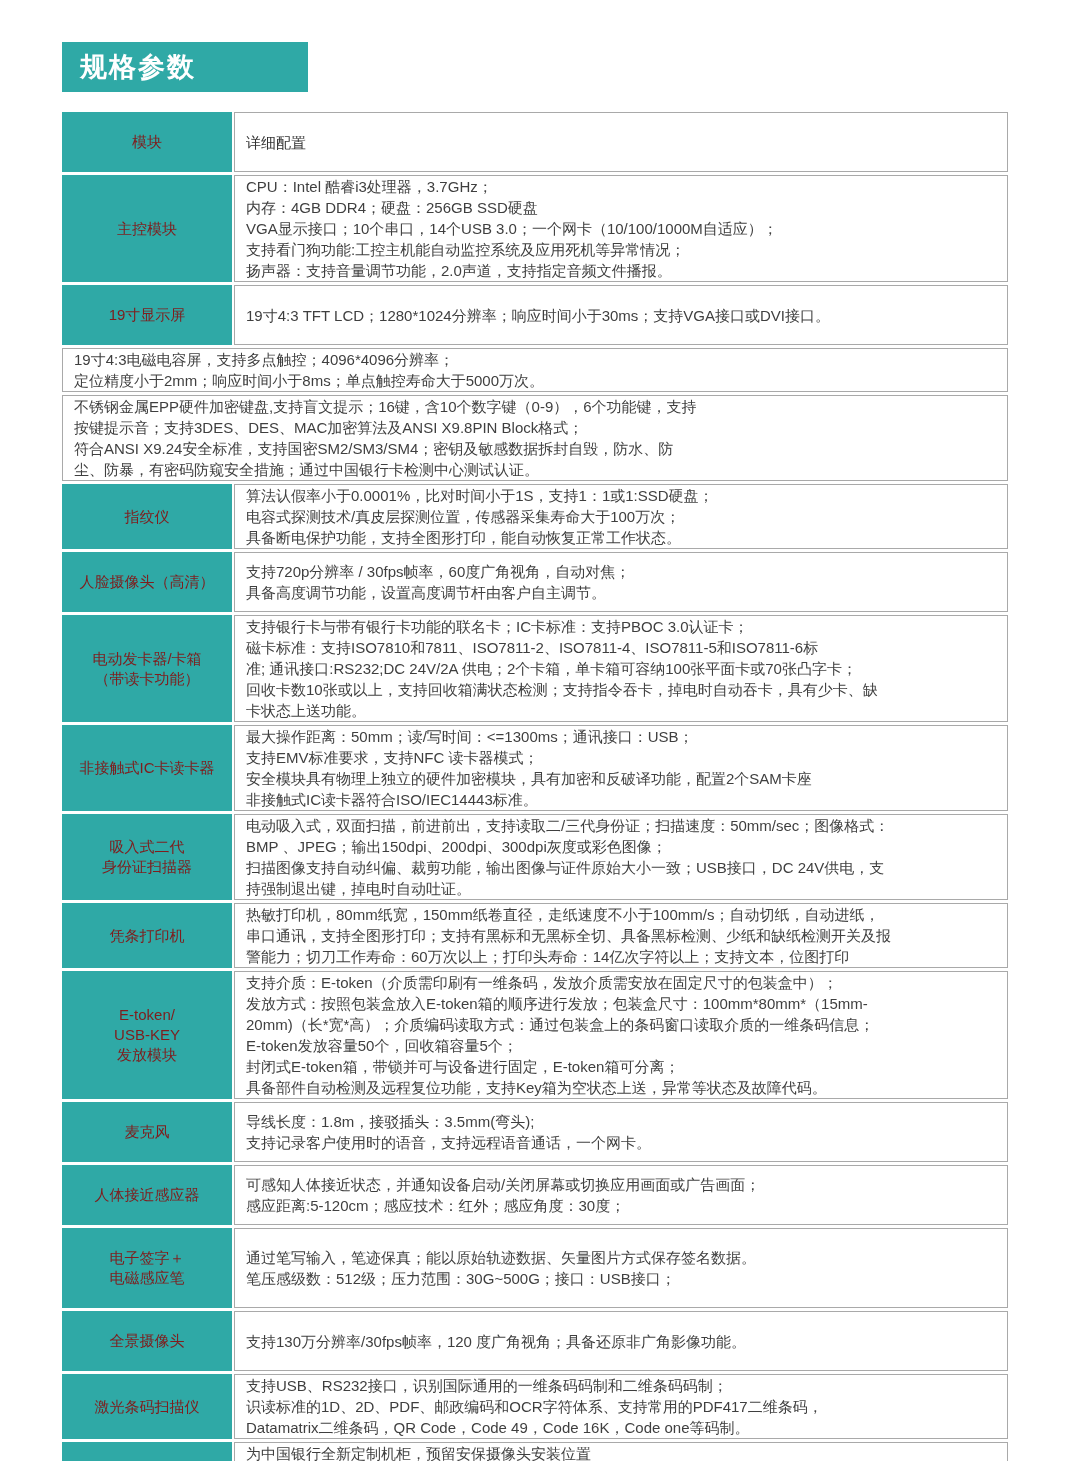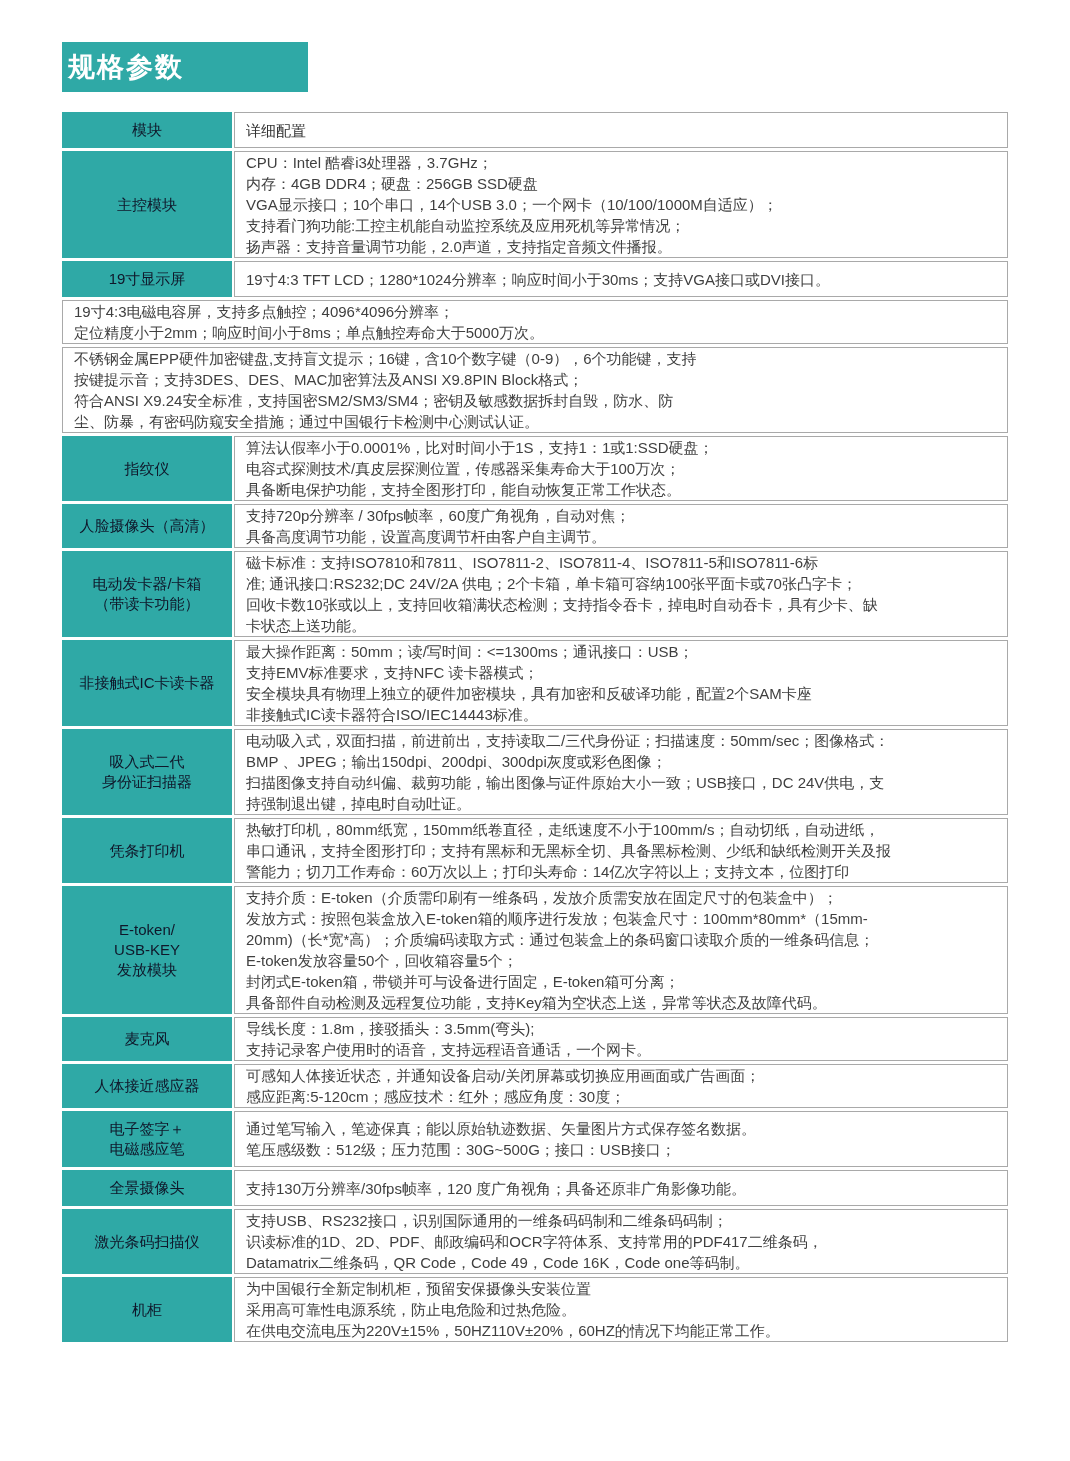--- a/index.html
+++ b/index.html
@@ -20,49 +20,49 @@
     position: absolute;
     left: 62px;
     top: 42px;
     width: 246px;
     height: 50px;
     background: var(--teal, #2fa9a6);
     color: #ffffff;
     font-size: 27px;
     font-weight: bold;
     line-height: 50px;
-    padding-left: 6px;
+    padding-left: 18px;
     box-sizing: border-box;
     letter-spacing: 2px;
   }
   .spec-table {
     position: absolute;
     left: 62px;
     top: 112px;
     width: 946px;
   }
   .spec-row {
     display: flex;
     align-items: stretch;
     margin-bottom: 3px;
   }
   .module-cell {
     width: 170px;
     flex: 0 0 170px;
     background: var(--teal, #2fa9a6);
-    color: #0f172a;
+    color: #7f1d1d;
     font-size: 15px;
     line-height: 20px;
     display: flex;
     flex-direction: column;
     justify-content: center;
     align-items: center;
     text-align: center;
     margin-right: 2px;
-    padding: 8px 4px;
+    padding: 20px 4px;
     box-sizing: border-box;
   }
   .config-cell {
     flex: 1;
     background: #ffffff;
     border: 1px solid var(--border, #a9a9a9);
     padding: 0 11px;
     box-sizing: border-box;
     color: var(--text, #3f3f3f);
     font-size: 15px;
@@ -157,20 +157,21 @@
             <div class="config-line">具备高度调节功能，设置高度调节杆由客户自主调节。</div>
           </div>
   </div>
 
   <div class="spec-row">
     <div class="module-cell">
             <div class="module-line">电动发卡器/卡箱</div>
             <div class="module-line">（带读卡功能）</div>
           </div>
     <div class="config-cell">
+            <div class="config-line">支持银行卡与带有银行卡功能的联名卡；IC卡标准：支持PBOC 3.0认证卡；</div>
             <div class="config-line">磁卡标准：支持ISO7810和7811、ISO7811-2、ISO7811-4、ISO7811-5和ISO7811-6标</div>
             <div class="config-line">准; 通讯接口:RS232;DC 24V/2A 供电；2个卡箱，单卡箱可容纳100张平面卡或70张凸字卡；</div>
             <div class="config-line">回收卡数10张或以上，支持回收箱满状态检测；支持指令吞卡，掉电时自动吞卡，具有少卡、缺</div>
             <div class="config-line">卡状态上送功能。</div>
           </div>
   </div>
 
   <div class="spec-row">
     <div class="module-cell">
             <div class="module-line">非接触式IC卡读卡器</div>

